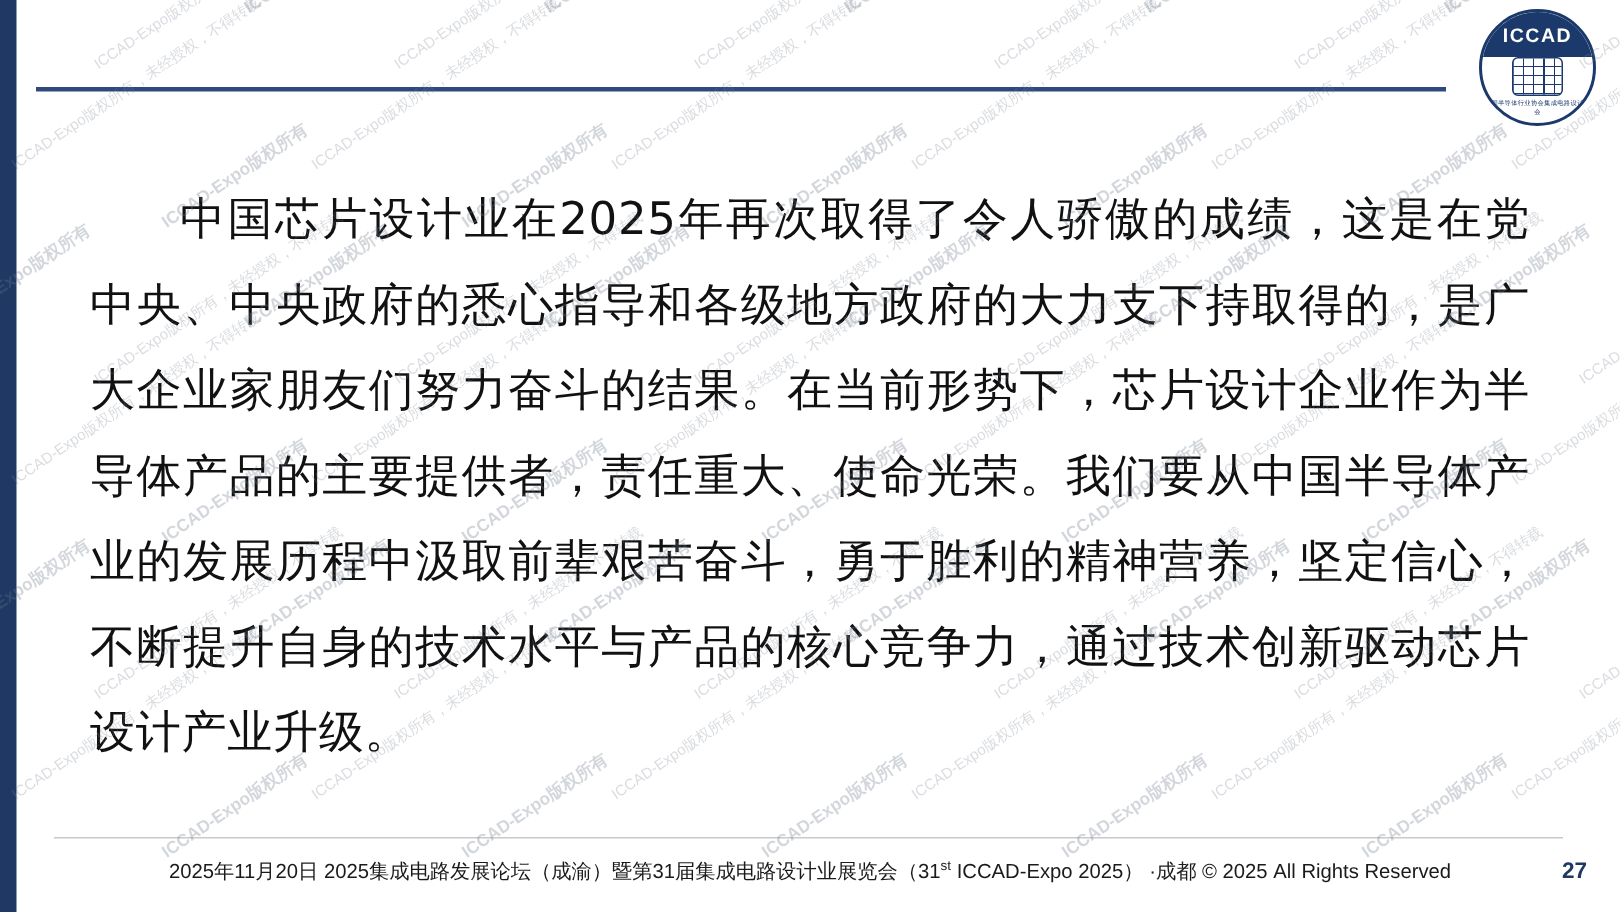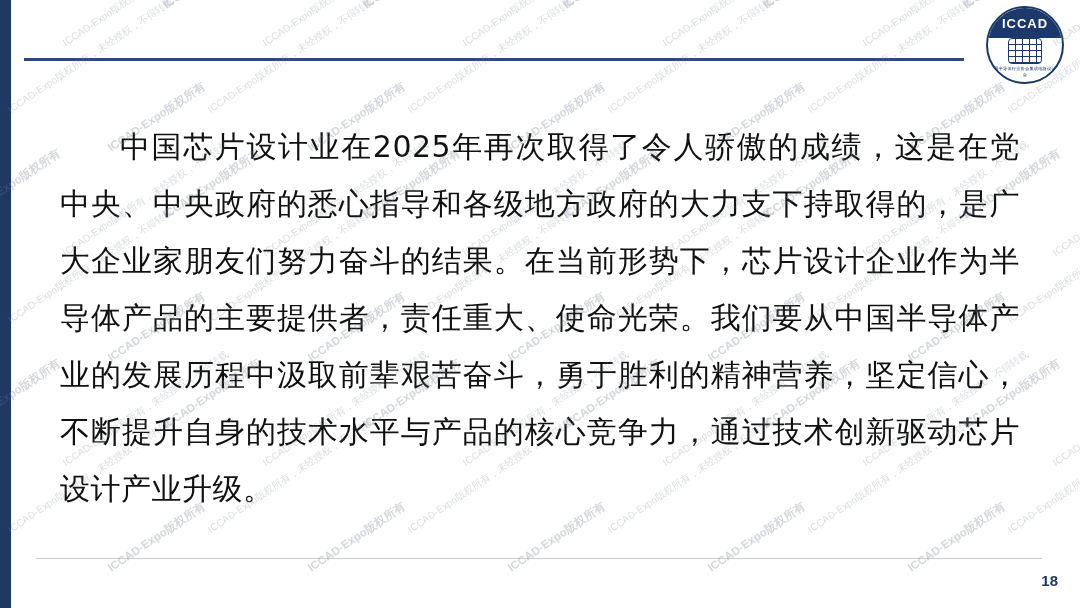--- a/index.html
+++ b/index.html
@@ -164,22 +164,30 @@
   <div class="logo">
     <div class="logo-top">ICCAD</div>
     <div class="logo-globe"></div>
     <div class="logo-sub">中国半导体行业协会集成电路设计分会</div>
   </div>
 
   <div class="body-text">中国芯片设计业在2025年再次取得了令人骄傲的成绩，这是在党中央、中央政府的悉心指导和各级地方政府的大力支下持取得的，是广大企业家朋友们努力奋斗的结果。在当前形势下，芯片设计企业作为半导体产品的主要提供者，责任重大、使命光荣。我们要从中国半导体产业的发展历程中汲取前辈艰苦奋斗，勇于胜利的精神营养，坚定信心，不断提升自身的技术水平与产品的核心竞争力，通过技术创新驱动芯片设计产业升级。</div>
 
   <div class="footer-rule"></div>
 
-
-  <div class="page-number">18</div>
+  <div class="footer">
+    <span>2025年11月20日</span>
+    <span> </span>
+    <span>2025集成电路发展论坛（成渝）暨第31届集成电路设计业展览会（31</span><sup>st</sup><span> ICCAD-Expo 2025）</span>
+    <span>·成都</span>
+    <span> </span>
+    <span>© 2025 All Rights Reserved</span>
+  </div>
+
+  <div class="page-number">27</div>
 
   <div class="watermarks">
       <div class="wm big" style="left: -40px; top: 0px;">ICCAD-Expo版权所有</div>
       <div class="wm" style="left: 60px; top: 38px;">ICCAD-Expo版权所有，未经授权，不得转载</div>
       <div class="wm big" style="left: 160px; top: 0px;">ICCAD-Expo版权所有</div>
       <div class="wm" style="left: 260px; top: 38px;">ICCAD-Expo版权所有，未经授权，不得转载</div>
       <div class="wm big" style="left: 360px; top: 0px;">ICCAD-Expo版权所有</div>
       <div class="wm" style="left: 460px; top: 38px;">ICCAD-Expo版权所有，未经授权，不得转载</div>
       <div class="wm big" style="left: 560px; top: 0px;">ICCAD-Expo版权所有</div>
       <div class="wm" style="left: 660px; top: 38px;">ICCAD-Expo版权所有，未经授权，不得转载</div>

